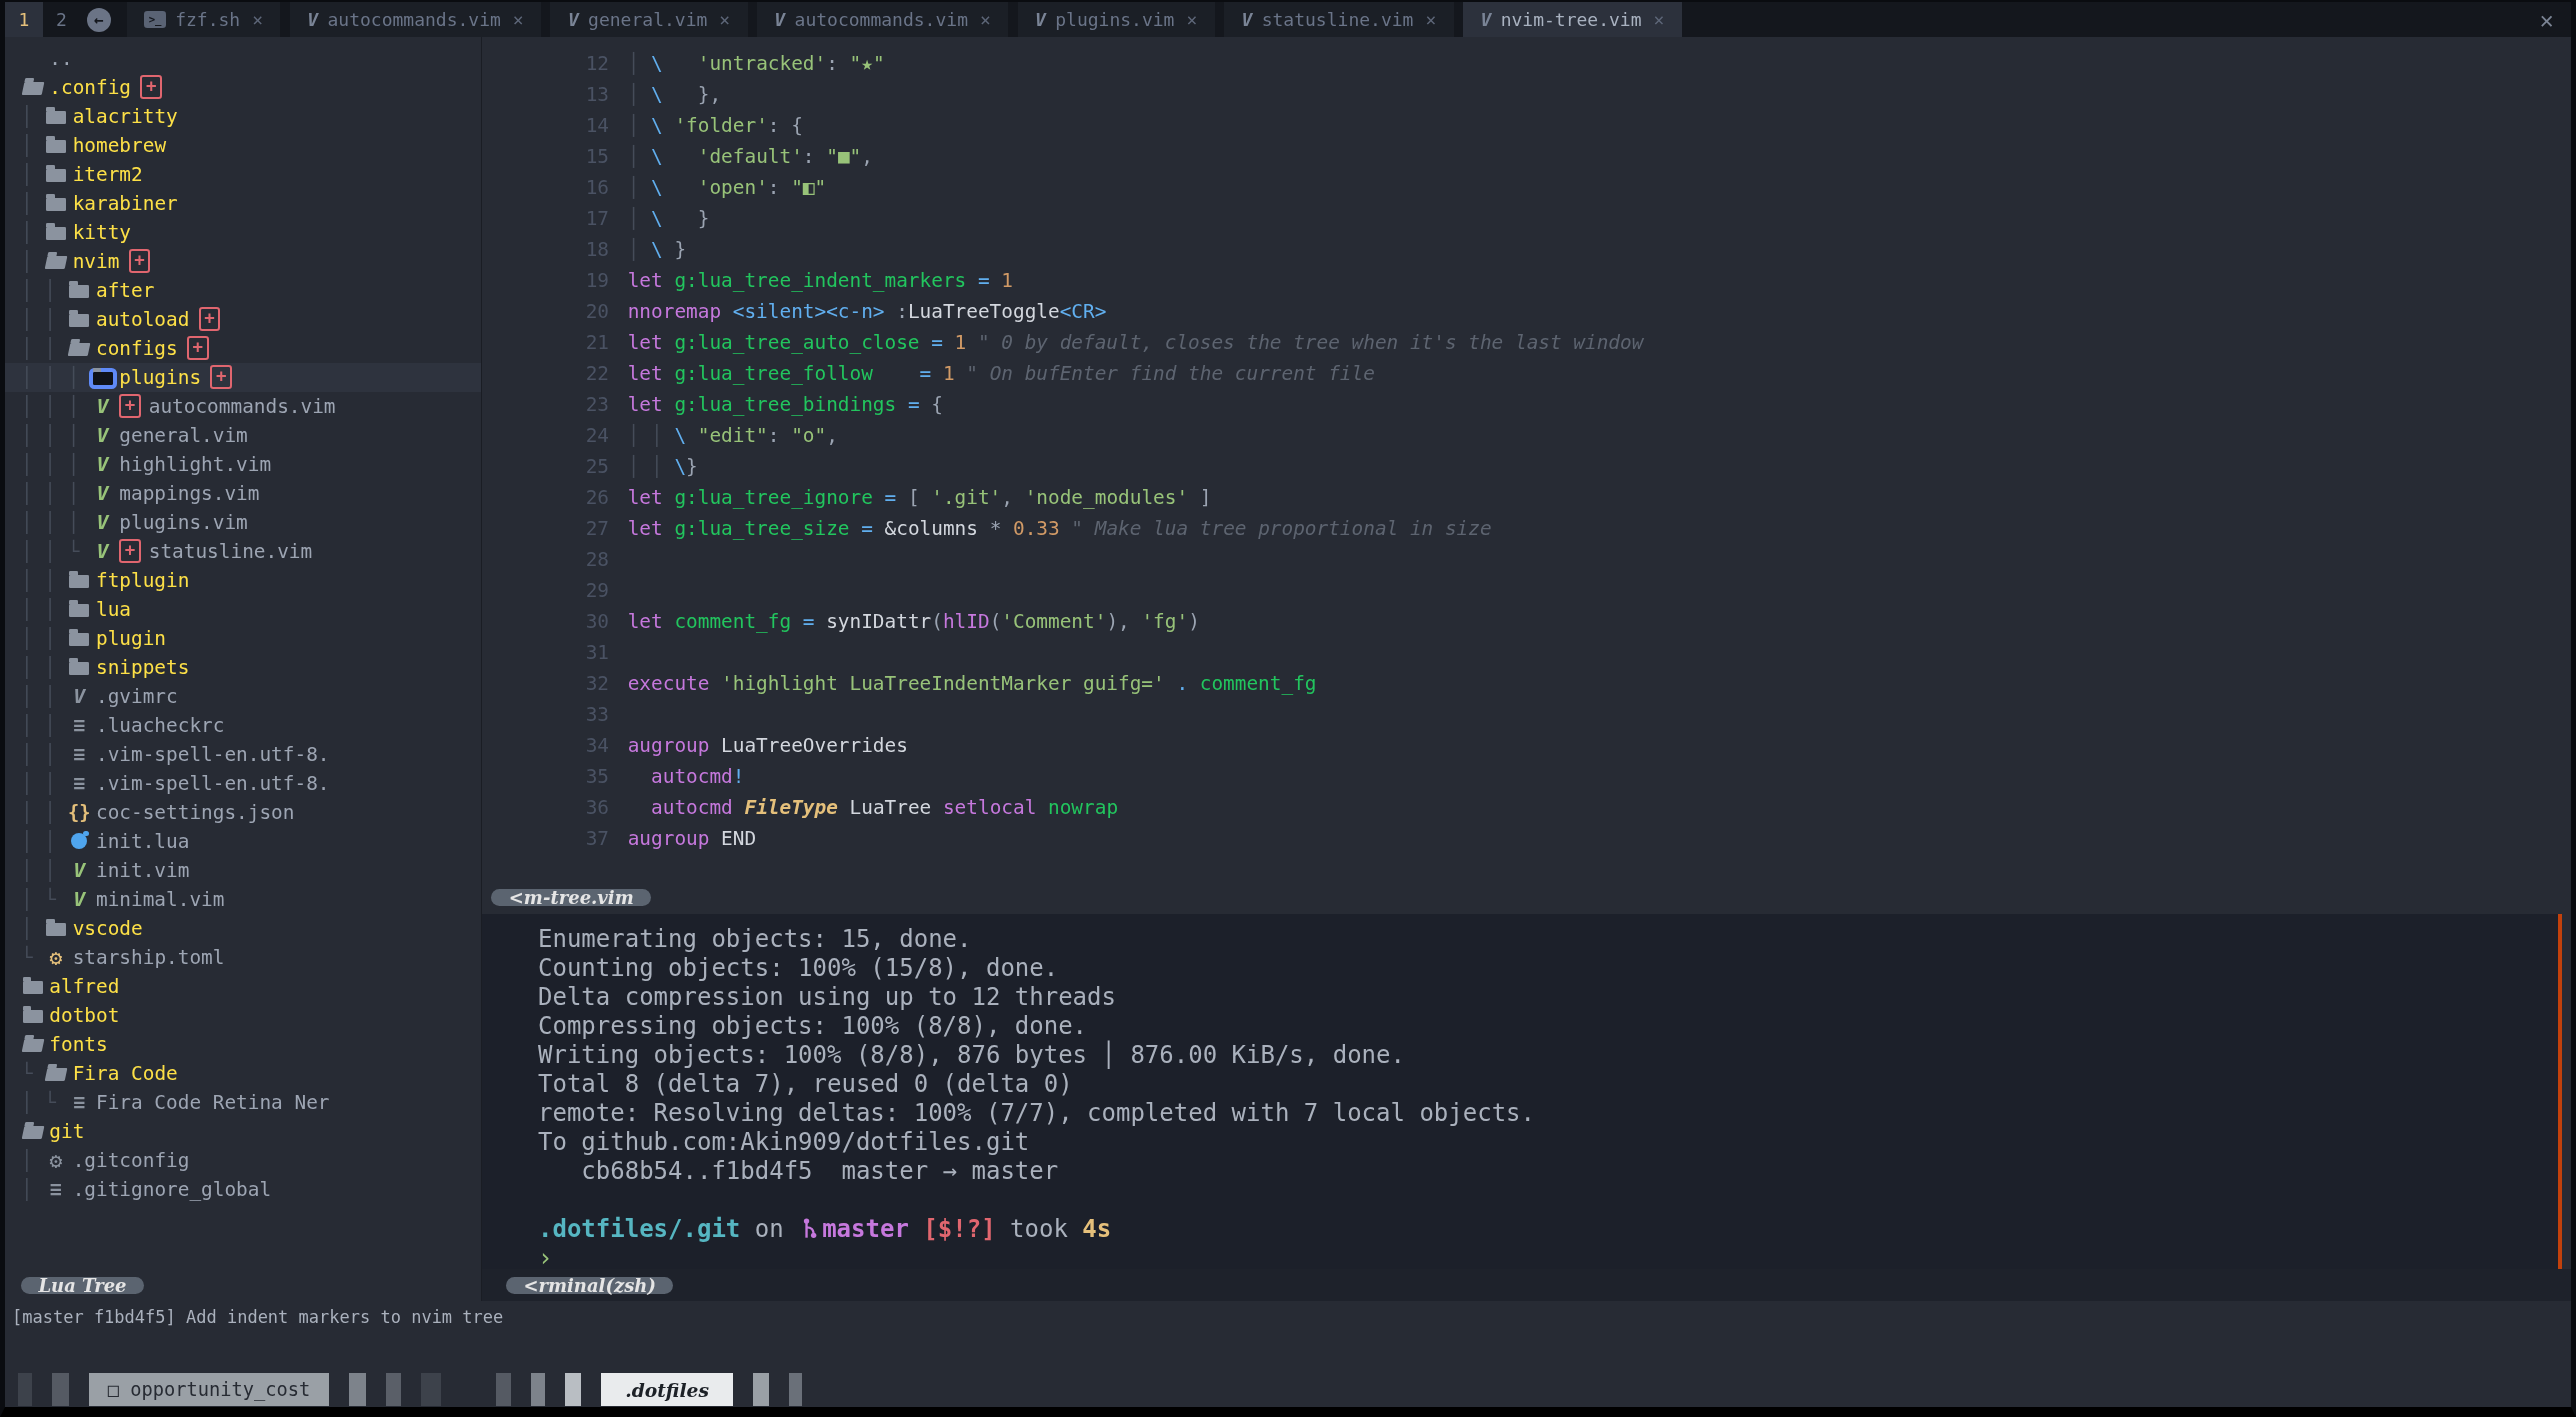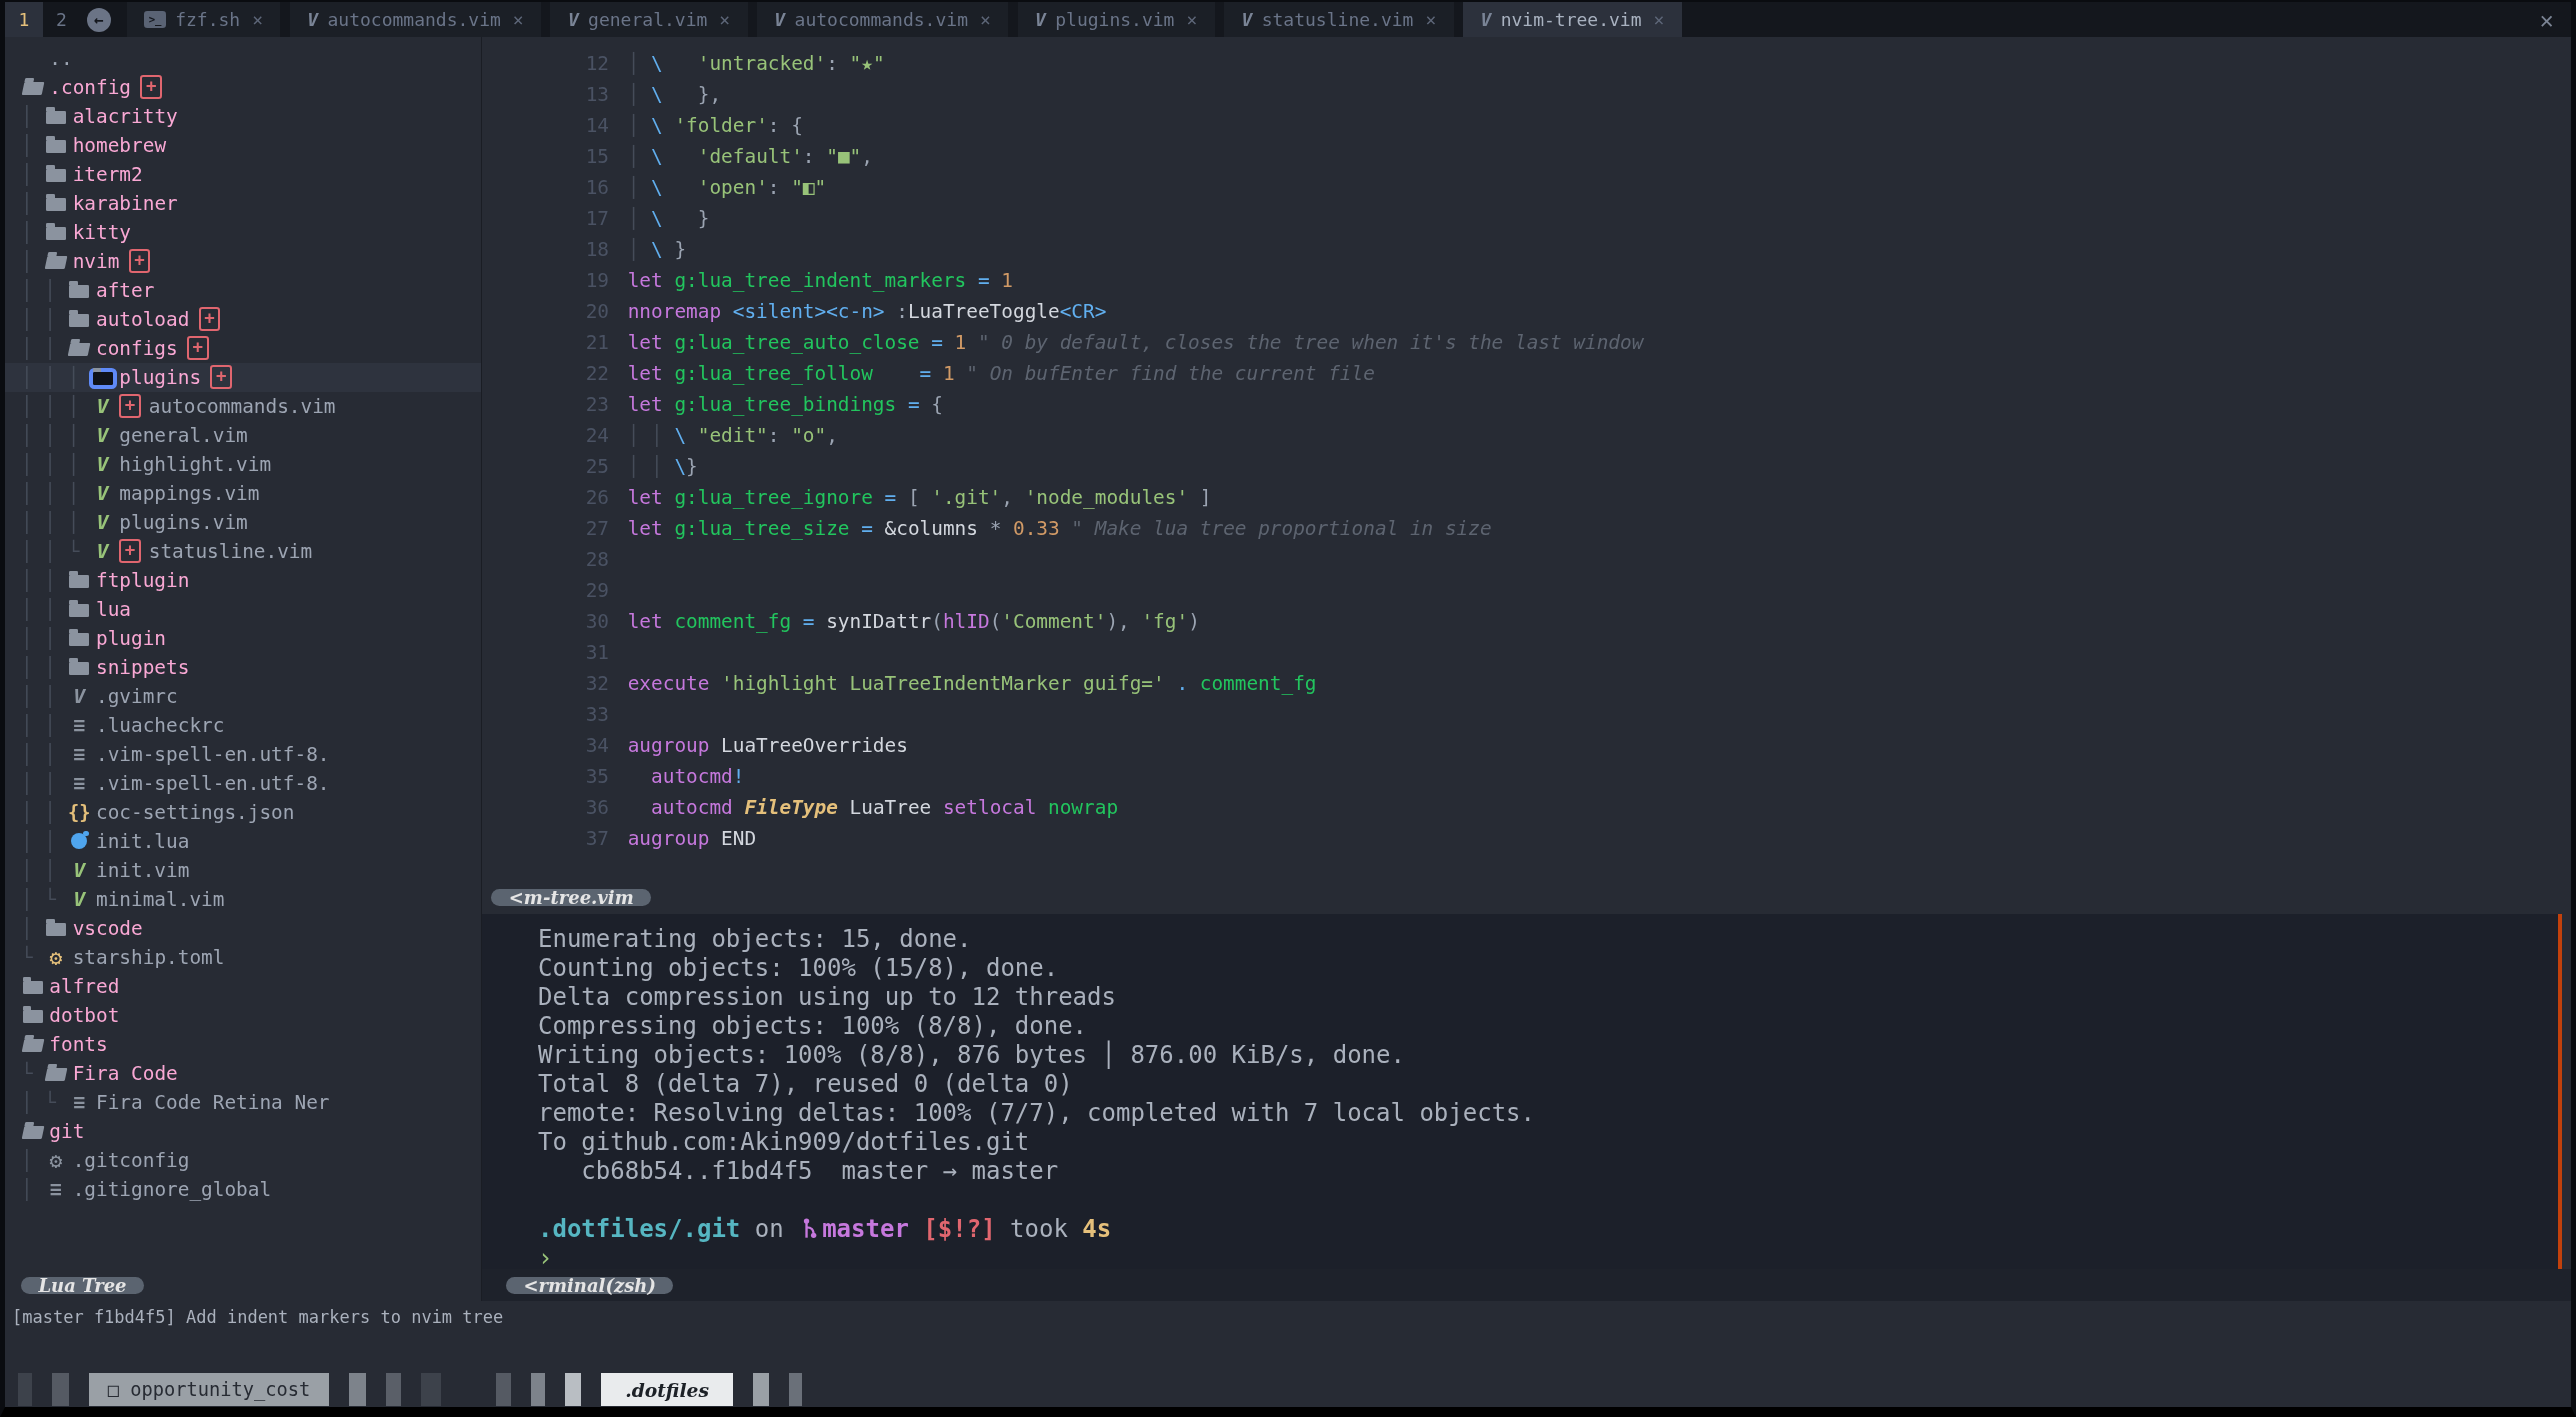--- a/index.html
+++ b/index.html
@@ -38,21 +38,21 @@
   .iv{font-weight:800;font-style:italic;font-size:20px;color:#98c379;}
   .iv.gray{color:#8b939f;}
   .il{color:#8b939f;font-size:20px;font-weight:bold;}
   .ib{color:#e5c07b;font-weight:bold;font-size:18.7px;}
   .ilua{width:16px;height:16px;border-radius:50%;background:#4fa5ee;position:relative;}
   .ilua::after{content:"";position:absolute;right:-1.3px;top:-2.7px;width:5.3px;height:5.3px;border-radius:50%;background:#4fa5ee;}
   .ig{color:#e5c07b;font-size:21.4px;}
   .ig.gray{color:#8b939f;}
   .badge{display:inline-flex;align-items:center;justify-content:center;min-width:17.4px;height:20px;border:2px solid #e0666f;border-radius:3.3px;color:#e0666f;font-weight:bold;font-size:17.4px;margin-left:9.4px;line-height:1;}
   .badge.pre{margin-left:0;margin-right:8px;}
-  .tlabel.blue{color:#f9a8d4;}
+  .tlabel.blue{color:#fde047;}
   .tlabel.gray{color:#9da5b3;}
   
   .edcol{flex:1;display:flex;flex-direction:column;min-width:0;}
   .code{flex:0 0 834px;padding-top:10.7px;font-size:19.4px;overflow:hidden;}
   .cline{height:31px;display:flex;white-space:pre;align-items:center;}
   .lnum{flex:0 0 127px;text-align:right;padding-right:18.7px;color:#4a5263;}
   .tk-g{color:#454c59;}
   .tk-o{color:#61afef;}
   .tk-k{color:#c678dd;}
   .tk-v{color:#22c55e;}

